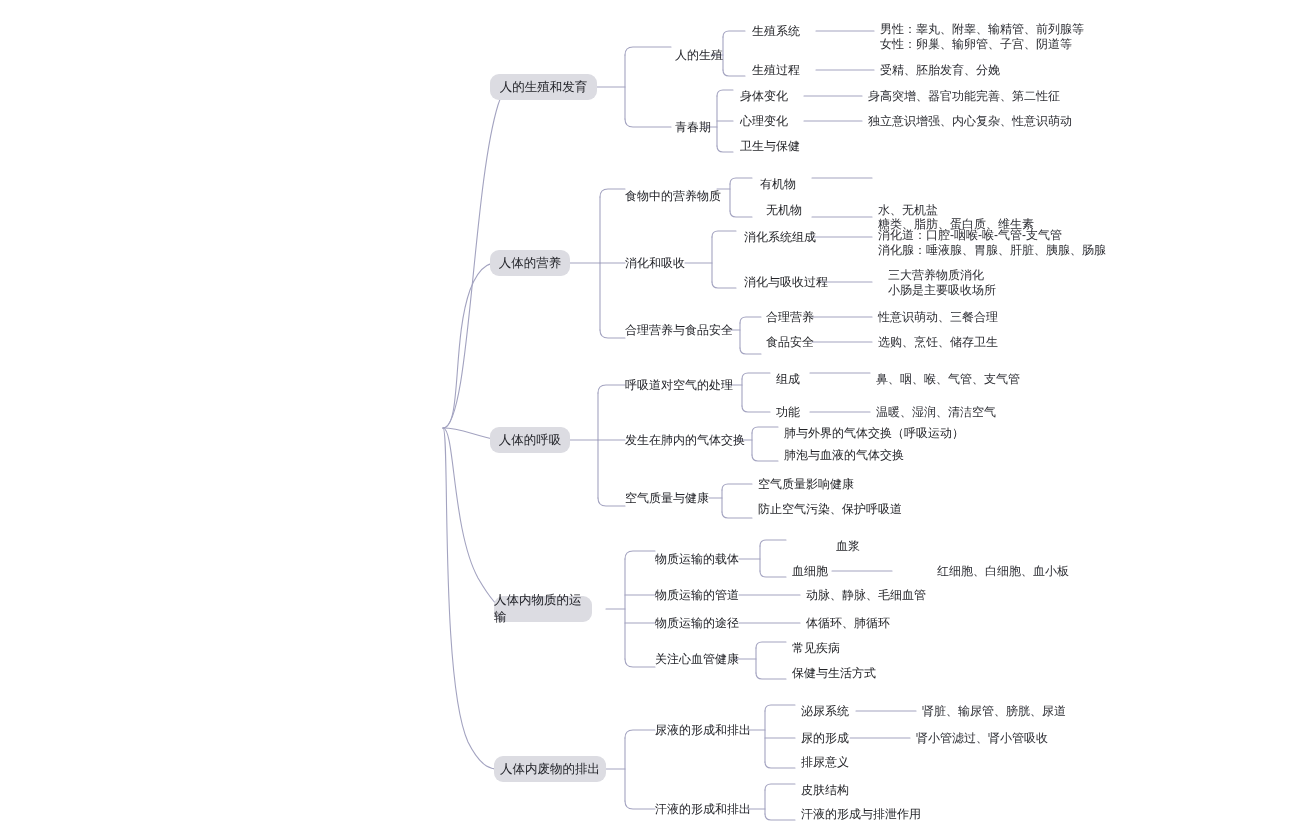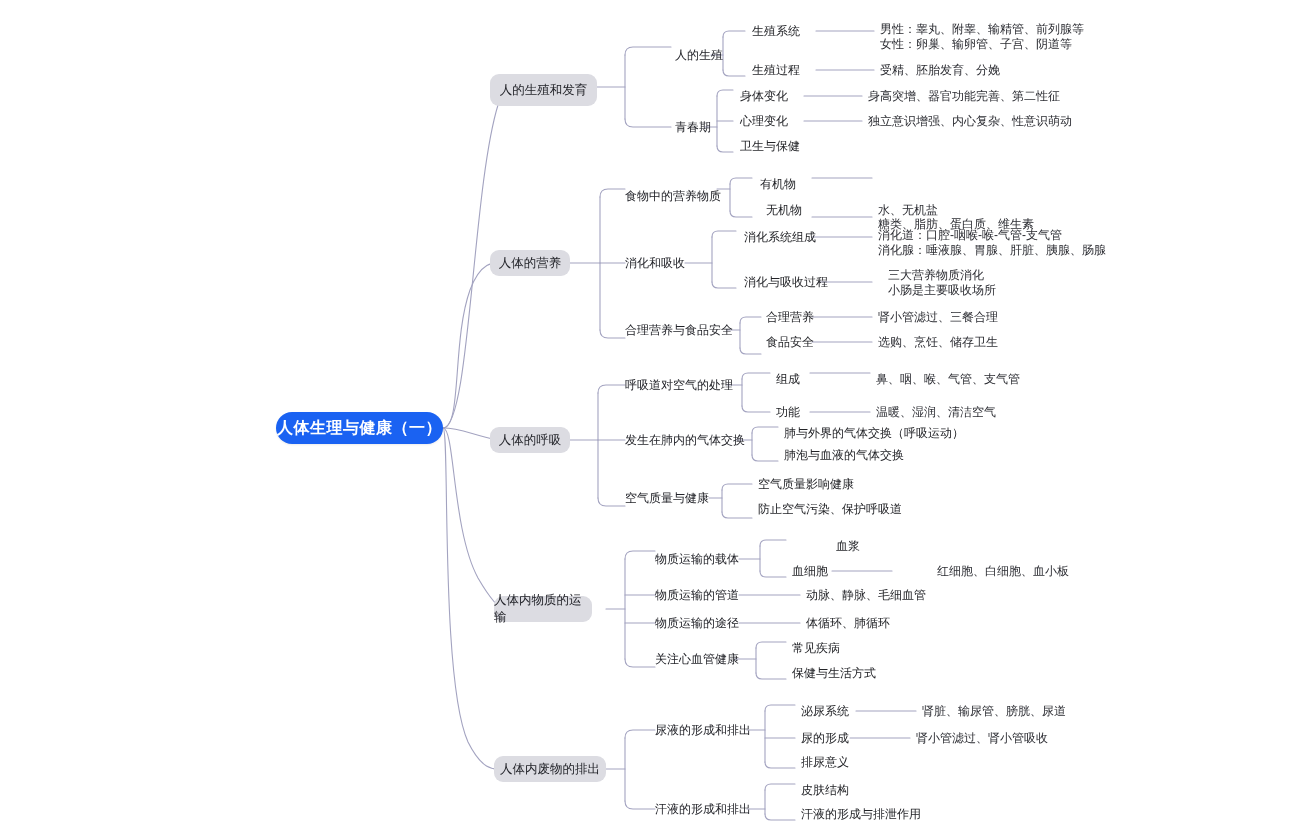--- a/index.html
+++ b/index.html
@@ -158,23 +158,22 @@
       <path d="M850,738 H910"></path>
 
       <path d="M747,809 H765"></path>
       <path d="M765,790 V814"></path>
       <path d="M765,790 q0,-6 6,-6 H795"></path>
       <path d="M765,814 q0,6 6,6 H795"></path>
 
     </g>
   </svg>
 
-  <div class="root-pill" style="left:276px;top:412px;width:167px;height:32px;">人体生理与健康（一）</div>
-
-  <div class="pill" style="left:490px;top:74px;width:107px;height:32px;">人的生殖和发育</div>
+
+  <div class="pill" style="left:490px;top:74px;width:107px;height:26px;">人的生殖和发育</div>
 
   <div class="txt lvl2" style="left:675px;top:48px;">人的生殖</div>
   <div class="txt lvl3" style="left:752px;top:24px;">生殖系统</div>
   <div class="txt leaf" style="left:880px;top:22px;">男性：睾丸、附睾、输精管、前列腺等</div>
   <div class="txt leaf" style="left:880px;top:37px;">女性：卵巢、输卵管、子宫、阴道等</div>
   <div class="txt lvl3" style="left:752px;top:63px;">生殖过程</div>
   <div class="txt leaf" style="left:880px;top:63px;">受精、胚胎发育、分娩</div>
 
   <div class="txt lvl2" style="left:675px;top:120px;">青春期</div>
   <div class="txt lvl3" style="left:740px;top:89px;">身体变化</div>
@@ -194,21 +193,21 @@
   <div class="txt lvl2" style="left:625px;top:256px;">消化和吸收</div>
   <div class="txt lvl3" style="left:744px;top:230px;">消化系统组成</div>
   <div class="txt leaf" style="left:878px;top:228px;">消化道：口腔-咽喉-喉-气管-支气管</div>
   <div class="txt leaf" style="left:878px;top:243px;">消化腺：唾液腺、胃腺、肝脏、胰腺、肠腺</div>
   <div class="txt lvl3" style="left:744px;top:275px;">消化与吸收过程</div>
   <div class="txt leaf" style="left:888px;top:268px;">三大营养物质消化</div>
   <div class="txt leaf" style="left:888px;top:283px;">小肠是主要吸收场所</div>
 
   <div class="txt lvl2" style="left:625px;top:323px;">合理营养与食品安全</div>
   <div class="txt lvl3" style="left:766px;top:310px;">合理营养</div>
-  <div class="txt leaf" style="left:878px;top:310px;">肾小管滤过、三餐合理</div>
+  <div class="txt leaf" style="left:878px;top:310px;">性意识萌动、三餐合理</div>
   <div class="txt lvl3" style="left:766px;top:335px;">食品安全</div>
   <div class="txt leaf" style="left:878px;top:335px;">选购、烹饪、储存卫生</div>
 
   <div class="pill" style="left:490px;top:427px;width:80px;height:26px;">人体的呼吸</div>
 
   <div class="txt lvl2" style="left:625px;top:378px;">呼吸道对空气的处理</div>
   <div class="txt lvl3" style="left:776px;top:372px;">组成</div>
   <div class="txt leaf" style="left:876px;top:372px;">鼻、咽、喉、气管、支气管</div>
   <div class="txt lvl3" style="left:776px;top:405px;">功能</div>
   <div class="txt leaf" style="left:876px;top:405px;">温暖、湿润、清洁空气</div>

